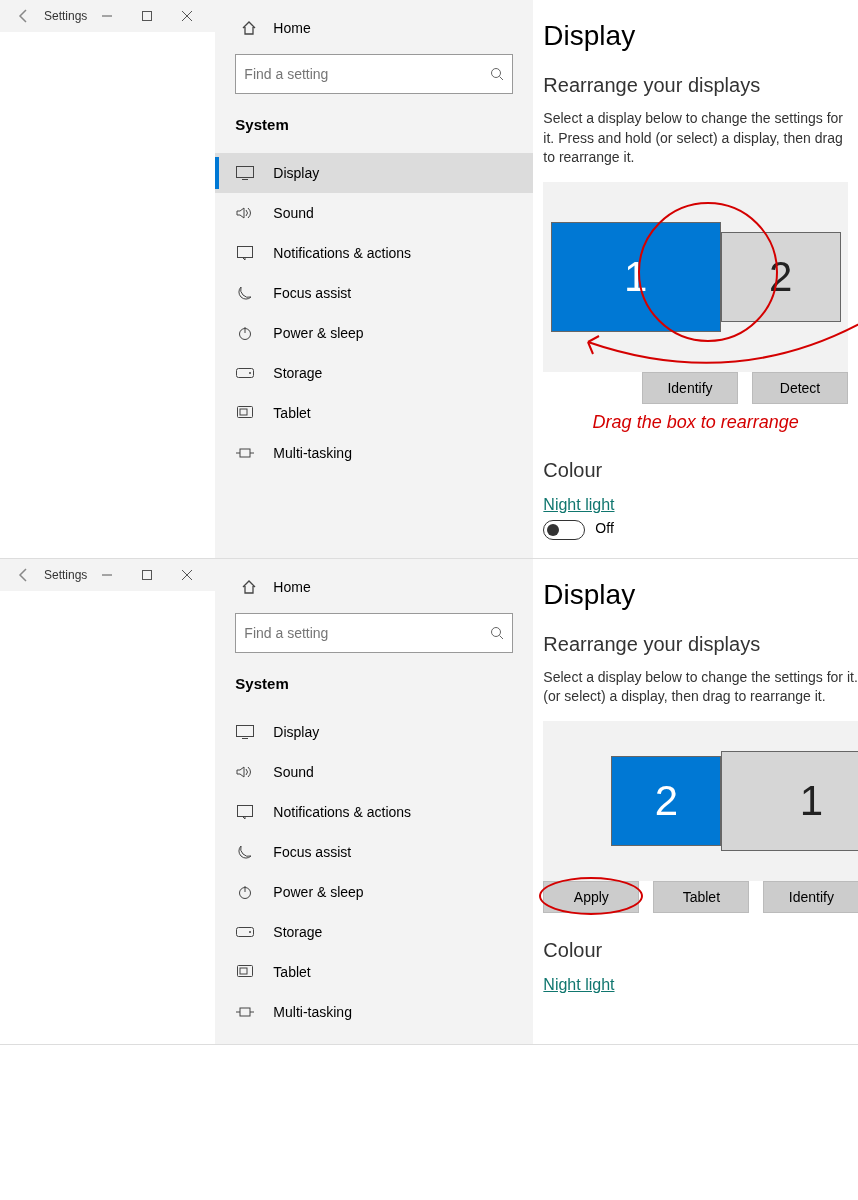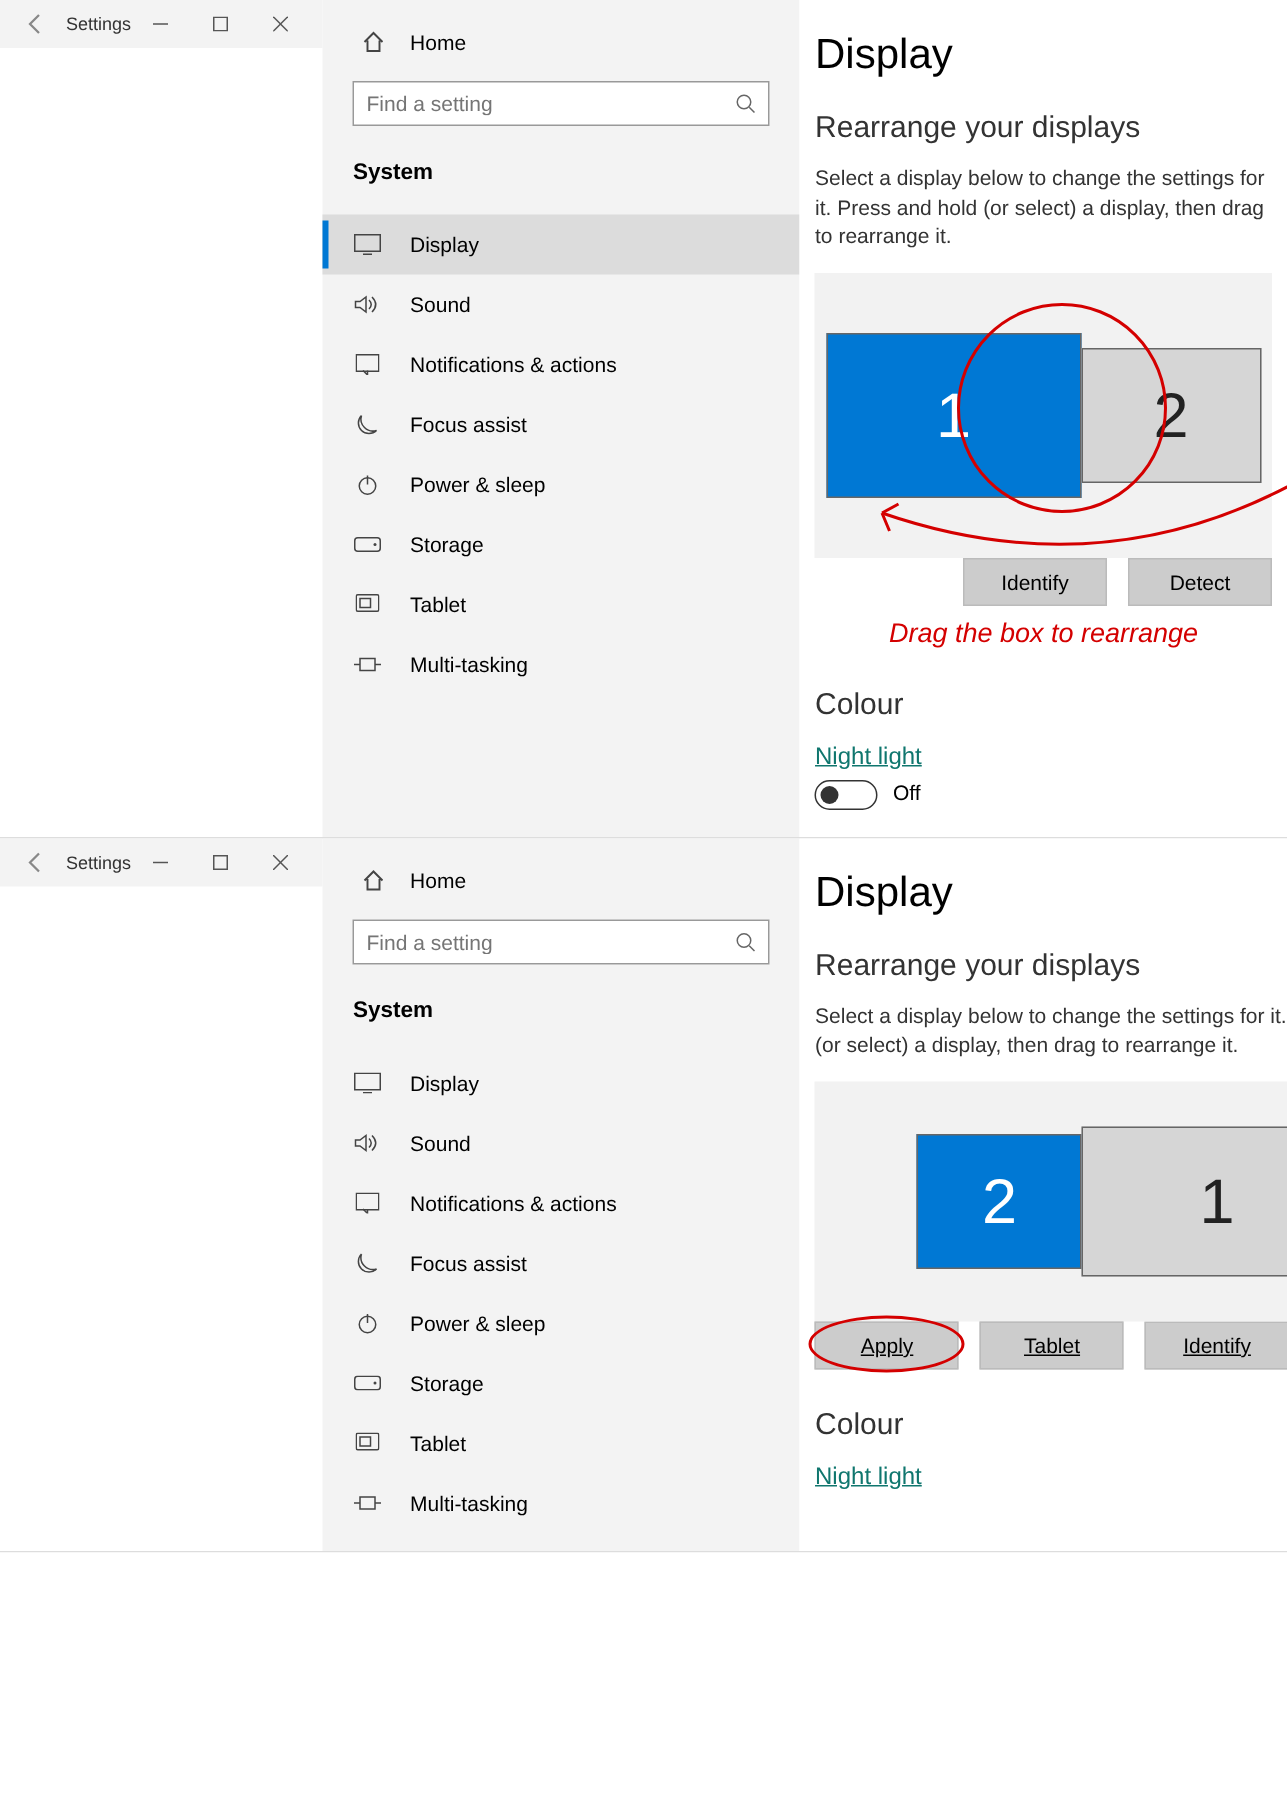--- a/index.html
+++ b/index.html
@@ -68,21 +68,21 @@
     align-items: center;
     justify-content: center;
     margin-right: 14px;
     color: #444;
   }
   .search-wrap {
     padding: 8px 20px 14px 20px;
   }
   .search {
     width: 100%;
-    height: 30px;
+    height: 40px;
     border: 1px solid #999;
     background: #fff;
     display: flex;
     align-items: center;
     padding: 0 8px;
   }
   .search input {
     flex: 1;
     border: none;
     outline: none;
@@ -176,21 +176,20 @@
     justify-content: flex-end;
     gap: 14px;
     margin-top: 0;
   }
   .btn-row.with-left {
     justify-content: space-between;
   }
   .btn-row .left-group, .btn-row .right-group {
     display: flex;
     gap: 14px;
-    text-decoration: underline;
   }
   .btn {
     min-width: 96px;
     height: 32px;
     background: #ccc;
     border: 1px solid #bbb;
     display: flex;
     align-items: center;
     justify-content: center;
     font-size: 14px;

